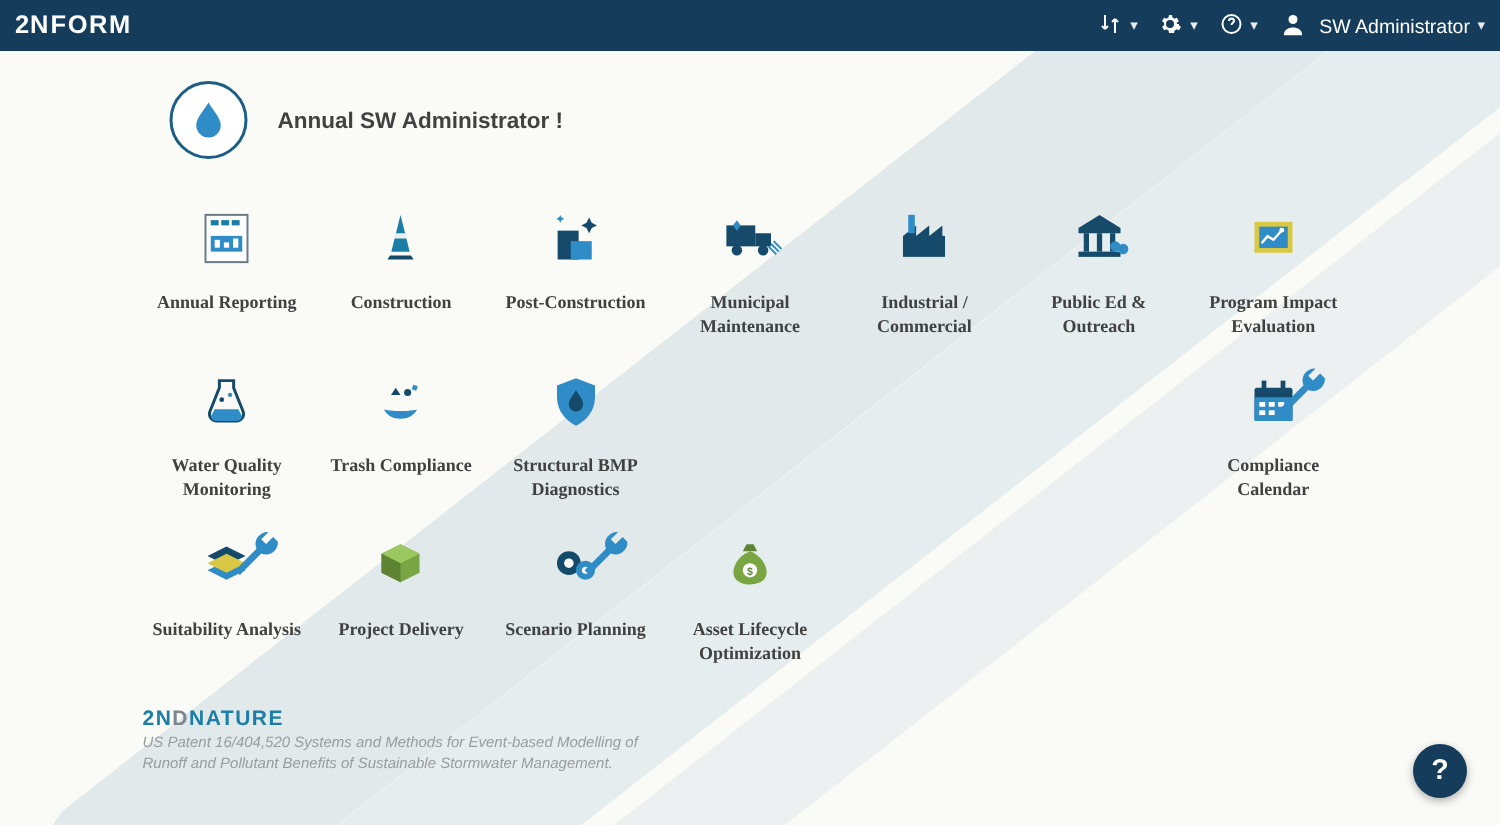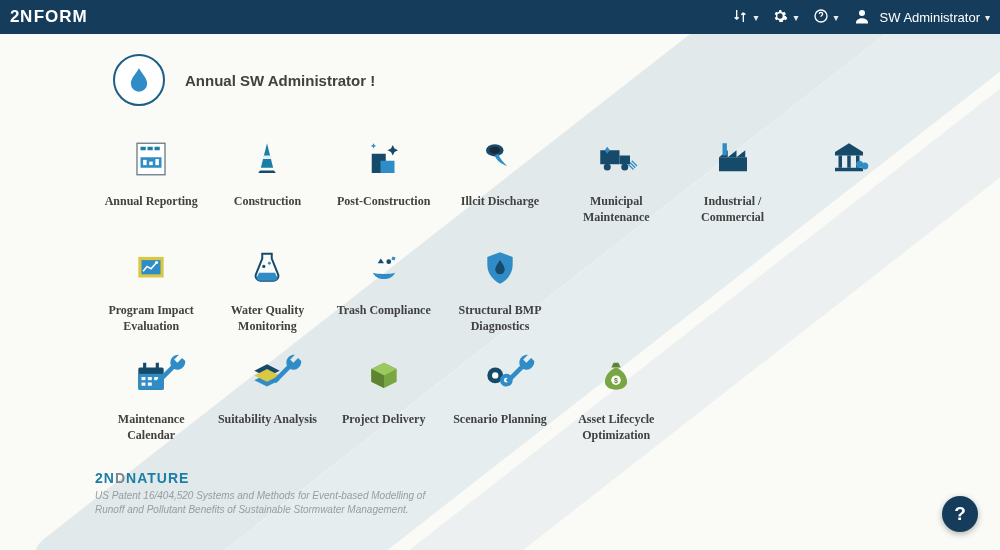--- a/index.html
+++ b/index.html
@@ -147,32 +147,20 @@
               <rect x="10" y="18" width="16" height="22" fill="#164a6b"></rect>
               <rect x="20" y="26" width="16" height="14" fill="#2f8cc6"></rect>
               <path d="M34 8l2 4 4 2-4 2-2 4-2-4-4-2 4-2z" fill="#164a6b"></path>
               <path d="M12 6l1 2 2 1-2 1-1 2-1-2-2-1 2-1z" fill="#2f8cc6"></path>
             </svg>
       </span>
         </div>
       <div class="label">Post-Construction</div>
     </div>
 
-    <div class="card">
-      <div class="icon-wrap">
-          <span>
-        <svg viewBox="0 0 48 48">
-              <ellipse cx="18" cy="14" rx="10" ry="7" fill="#164a6b"></ellipse>
-              <ellipse cx="18" cy="14" rx="6" ry="4" fill="#1a2a36"></ellipse>
-              <path d="M22 18c2 6 6 10 10 14-6-2-12-6-14-12z" fill="#2f8cc6"></path>
-            </svg>
-      </span>
-        </div>
-      <div class="label">Illcit Discharge</div>
-    </div>
 
     <div class="card">
       <div class="icon-wrap">
           <span>
         <svg viewBox="0 0 48 48">
               <rect x="6" y="14" width="22" height="16" fill="#164a6b"></rect>
               <rect x="28" y="20" width="12" height="10" fill="#164a6b"></rect>
               <circle cx="14" cy="33" r="4" fill="#164a6b"></circle>
               <circle cx="34" cy="33" r="4" fill="#164a6b"></circle>
               <path d="M14 10l3 4-3 4-3-4z" fill="#2f8cc6"></path>
@@ -203,20 +191,21 @@
               <path d="M8 16L24 6l16 10v4H8z" fill="#164a6b"></path>
               <rect x="12" y="20" width="4" height="14" fill="#164a6b"></rect>
               <rect x="22" y="20" width="4" height="14" fill="#164a6b"></rect>
               <rect x="32" y="20" width="4" height="14" fill="#164a6b"></rect>
               <rect x="8" y="34" width="32" height="4" fill="#164a6b"></rect>
               <circle cx="36" cy="30" r="4" fill="#2f8cc6"></circle>
               <circle cx="42" cy="32" r="4" fill="#2f8cc6"></circle>
             </svg>
       </span>
         </div>
+      <div class="label">Public Ed &amp; Outreach</div>
     </div>
 
     <div class="card row2">
       <div class="icon-wrap">
           <span>
         <svg viewBox="0 0 48 48">
               <rect x="8" y="10" width="32" height="26" fill="#d9c844"></rect>
               <rect x="12" y="14" width="24" height="18" fill="#2f8cc6"></rect>
               <path d="M14 28l5-6 5 3 7-8" stroke="#fff" stroke-width="2" fill="none"></path>
               <circle cx="31" cy="17" r="2" fill="#fff"></circle>
@@ -281,21 +270,21 @@
               <rect x="12" y="24" width="5" height="4" fill="#fff"></rect>
               <rect x="20" y="24" width="5" height="4" fill="#fff"></rect>
               <rect x="28" y="24" width="5" height="4" fill="#fff"></rect>
               <rect x="12" y="31" width="5" height="4" fill="#fff"></rect>
               <rect x="20" y="31" width="5" height="4" fill="#fff"></rect>
               <rect x="14" y="6" width="4" height="8" fill="#164a6b"></rect>
               <rect x="30" y="6" width="4" height="8" fill="#164a6b"></rect>
             </svg>
       </span>
         </div>
-      <div class="label">Maintenance Calendar</div>
+      <div class="label">Compliance Calendar</div>
     </div>
 
     <div class="card row3">
       <div class="icon-wrap">
         <span class="wrench"><svg viewBox="0 0 24 24" fill="#2f8cc6">
               <path d="M21 7a5 5 0 01-7 5L5 21l-2-2 9-9a5 5 0 015-7l-3 3 2 2 3-3z"></path>
             </svg></span>
         <span>
         <svg viewBox="0 0 48 48">
               <path d="M24 8l16 8-16 8-16-8z" fill="#164a6b"></path>

